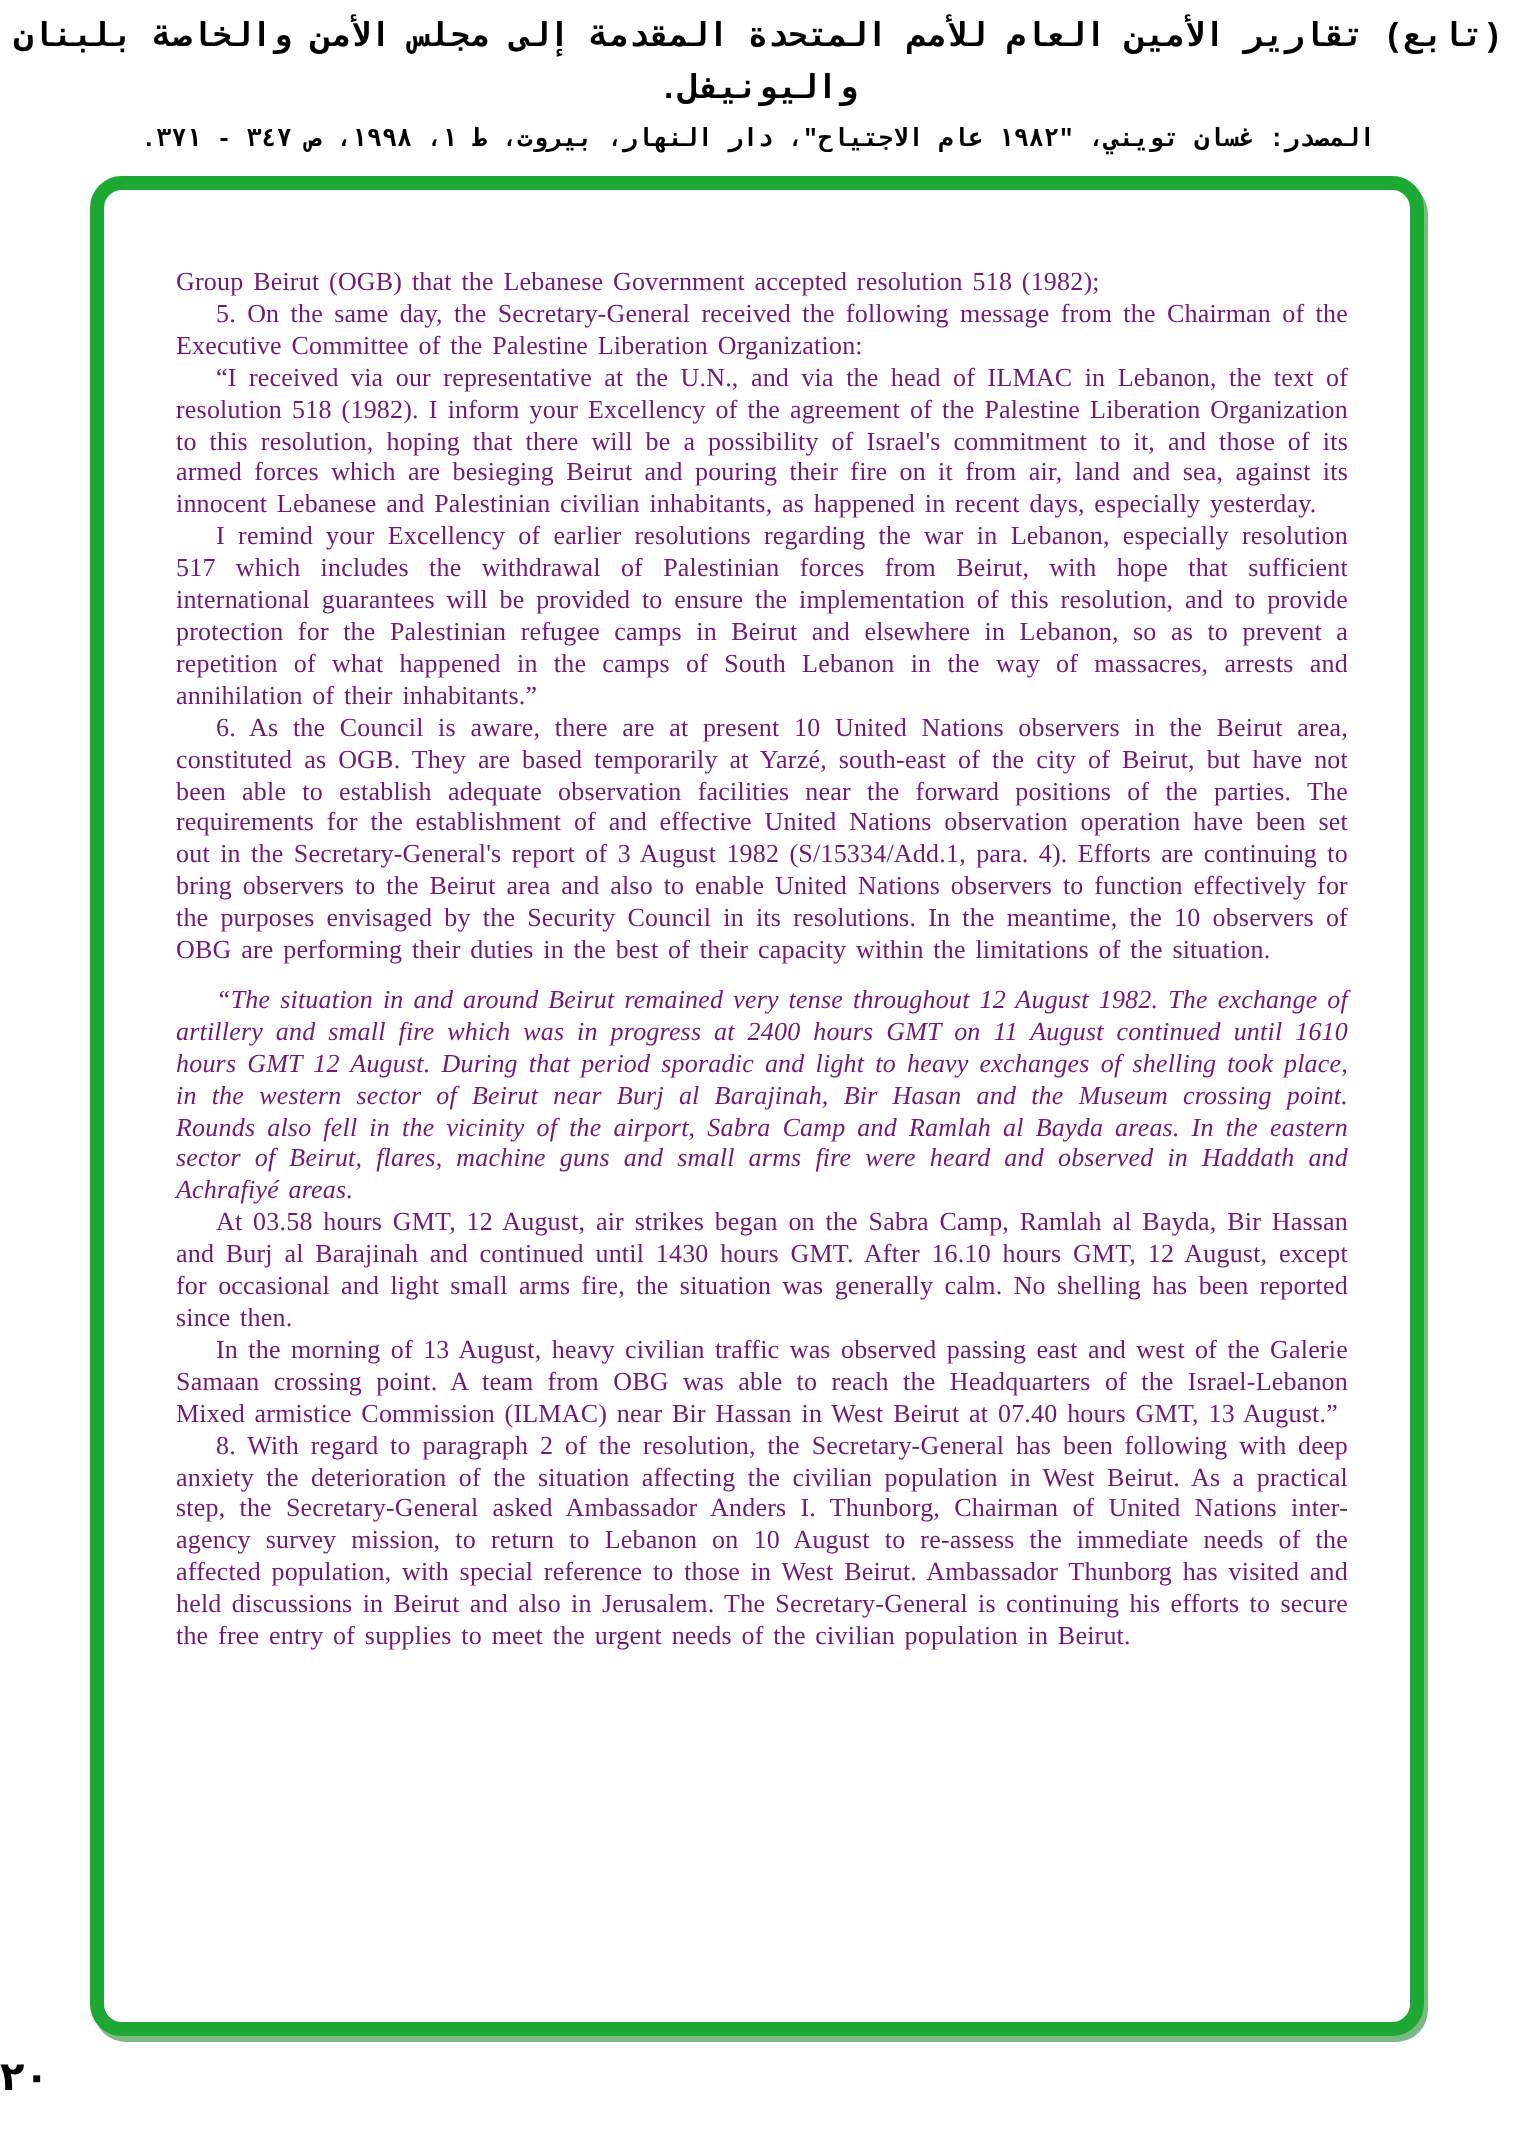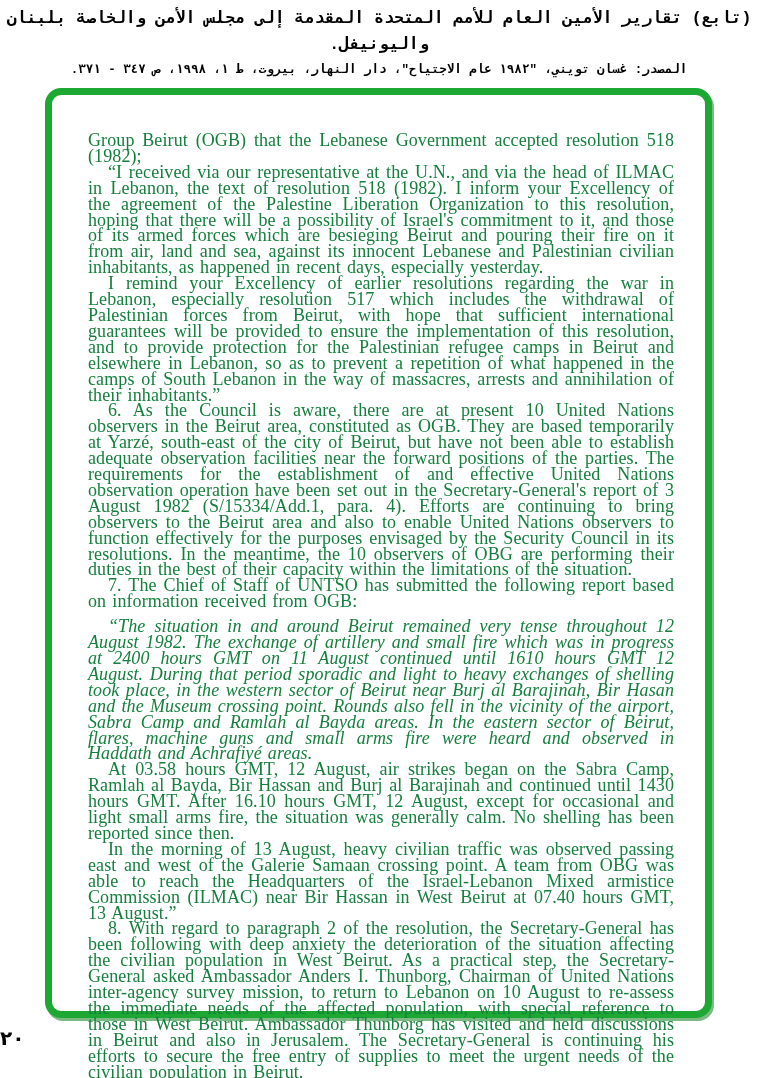--- a/index.html
+++ b/index.html
@@ -39,24 +39,24 @@
     height: 930px;
     box-sizing: border-box;
     border: 7px solid #1ca832;
     border-radius: 16px;
     box-shadow: 2px 3px 0 rgba(17, 130, 31, 0.55);
     background: #ffffff;
     padding: 38px 31px 0 36px;
   }
   .green-box p {
     margin: 0;
-    font-size: 18px;
+    font-size: 13px;
     line-height: 15.9px;
     text-align: justify;
-    color: #15803d;
+    color: #701a75;
     letter-spacing: 0.1px;
     word-spacing: 1.5px;
   }
   .green-box p.indent { text-indent: 20px; }
   .green-box p.gap { margin-top: 9px; font-style: italic; }
   .page-number {
     position: absolute;
     top: 1026px;
     left: 0;
     width: 100%;
@@ -73,24 +73,24 @@
 
 <div class="page">
 
   <div class="arabic-header">
     <div class="line1">(تابع) تقارير الأمين العام للأمم المتحدة المقدمة إلى مجلس الأمن والخاصة بلبنان واليونيفل.</div>
     <div class="line2">المصدر: غسان تويني، "١٩٨٢ عام الاجتياح"، دار النهار، بيروت، ط ١، ١٩٩٨، ص ٣٤٧ - ٣٧١.</div>
   </div>
 
   <div class="green-box">
     <p class="">Group Beirut (OGB) that the Lebanese Government accepted resolution 518 (1982);</p>
+    <p class="indent">5. On the same day, the Secretary-General received the following message from the Chairman of the Executive Committee of the Palestine Liberation Organization:</p>
     <p class="indent">“I received via our representative at the U.N., and via the head of ILMAC in Lebanon, the text of resolution 518 (1982). I inform your Excellency of the agreement of the Palestine Liberation Organization to this resolution, hoping that there will be a possibility of Israel's commitment to it, and those of its armed forces which are besieging Beirut and pouring their fire on it from air, land and sea, against its innocent Lebanese and Palestinian civilian inhabitants, as happened in recent days, especially yesterday.</p>
     <p class="indent">I remind your Excellency of earlier resolutions regarding the war in Lebanon, especially resolution 517 which includes the withdrawal of Palestinian forces from Beirut, with hope that sufficient international guarantees will be provided to ensure the implementation of this resolution, and to provide protection for the Palestinian refugee camps in Beirut and elsewhere in Lebanon, so as to prevent a repetition of what happened in the camps of South Lebanon in the way of massacres, arrests and annihilation of their inhabitants.”</p>
     <p class="indent">6. As the Council is aware, there are at present 10 United Nations observers in the Beirut area, constituted  as OGB. They are based temporarily at Yarzé, south-east of the city of Beirut, but have not been able to establish adequate observation facilities near the forward positions of the parties. The requirements for the establishment of and effective United Nations observation operation have been set out in the Secretary-General's report of 3 August 1982 (S/15334/Add.1, para. 4). Efforts are continuing to bring observers to the Beirut area and also to enable United Nations observers to function effectively for the purposes envisaged by the Security Council in its resolutions. In the meantime, the 10 observers of OBG are performing their duties in the best of their capacity within the limitations of the situation.</p>
-    <p class="indent">7. The Chief of Staff of UNTSO has submitted the following report based on information received from OGB:</p>
     <p class="indent gap">“The situation in and around Beirut remained very tense throughout 12 August 1982. The exchange of artillery and small fire which was in progress at 2400 hours GMT on 11 August continued until 1610 hours GMT 12 August. During that period sporadic and light to heavy exchanges of shelling took place, in the western sector of Beirut near Burj al Barajinah, Bir Hasan and the Museum crossing point. Rounds also fell in the vicinity of the airport, Sabra Camp and Ramlah al Bayda areas. In the eastern sector of Beirut, flares, machine guns and small arms fire were heard and observed in Haddath and Achrafiyé areas.</p>
     <p class="indent">At 03.58 hours GMT, 12 August, air strikes began on the Sabra Camp, Ramlah al Bayda, Bir Hassan and Burj al Barajinah and continued until 1430 hours GMT. After 16.10 hours GMT, 12 August, except for occasional and light small arms fire, the situation was generally calm. No shelling has been reported since then.</p>
     <p class="indent">In the morning of 13 August, heavy civilian traffic was observed passing east and west of the Galerie Samaan crossing point. A team from OBG was able to reach the Headquarters of the Israel-Lebanon Mixed armistice Commission (ILMAC) near Bir Hassan in West Beirut at 07.40 hours GMT, 13 August.”</p>
     <p class="indent">8. With regard to paragraph 2 of the resolution, the Secretary-General has been following with deep anxiety the deterioration of the situation affecting the civilian population in West Beirut. As a practical step, the Secretary-General asked Ambassador Anders I. Thunborg, Chairman of United Nations inter-agency survey mission, to return to Lebanon on 10 August to re-assess the immediate needs of the affected population, with special reference to those in West Beirut. Ambassador Thunborg has visited and held discussions in Beirut and also in Jerusalem. The Secretary-General is continuing his efforts to secure the free entry of supplies to meet the urgent needs of the civilian population in Beirut.</p>
   </div>
 
   <div class="page-number">٢٠</div>
 
 </div>
 

